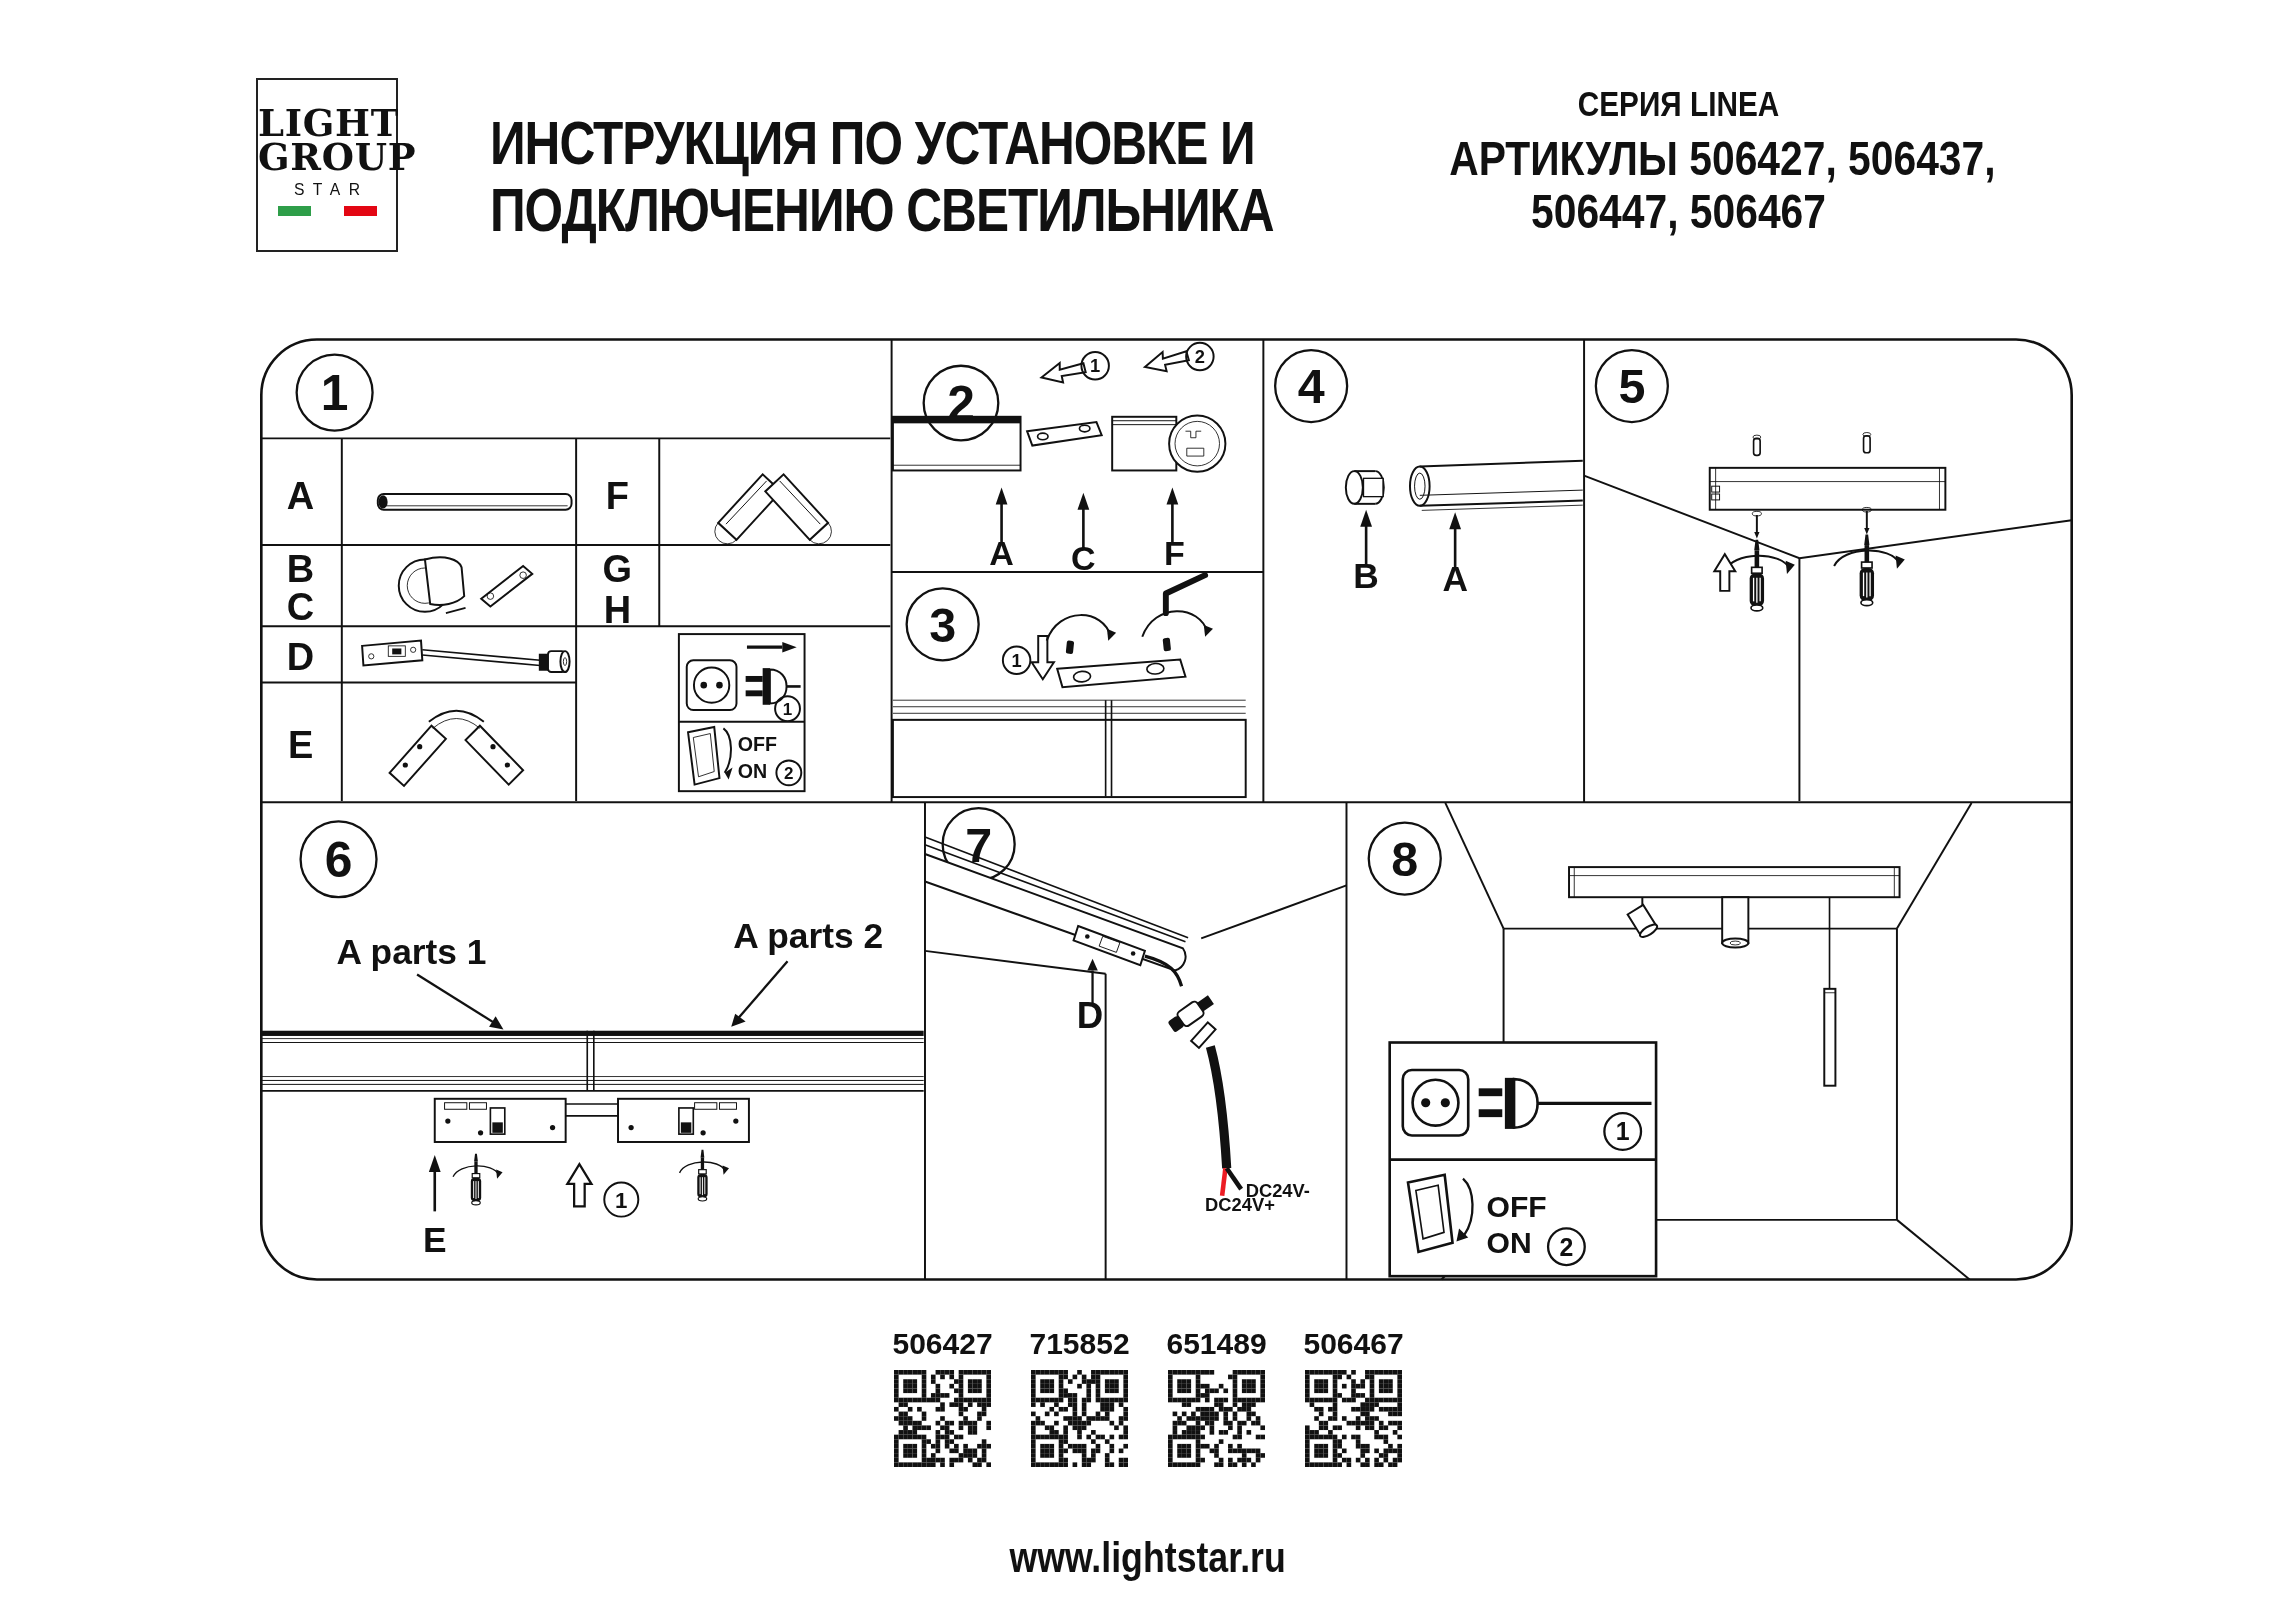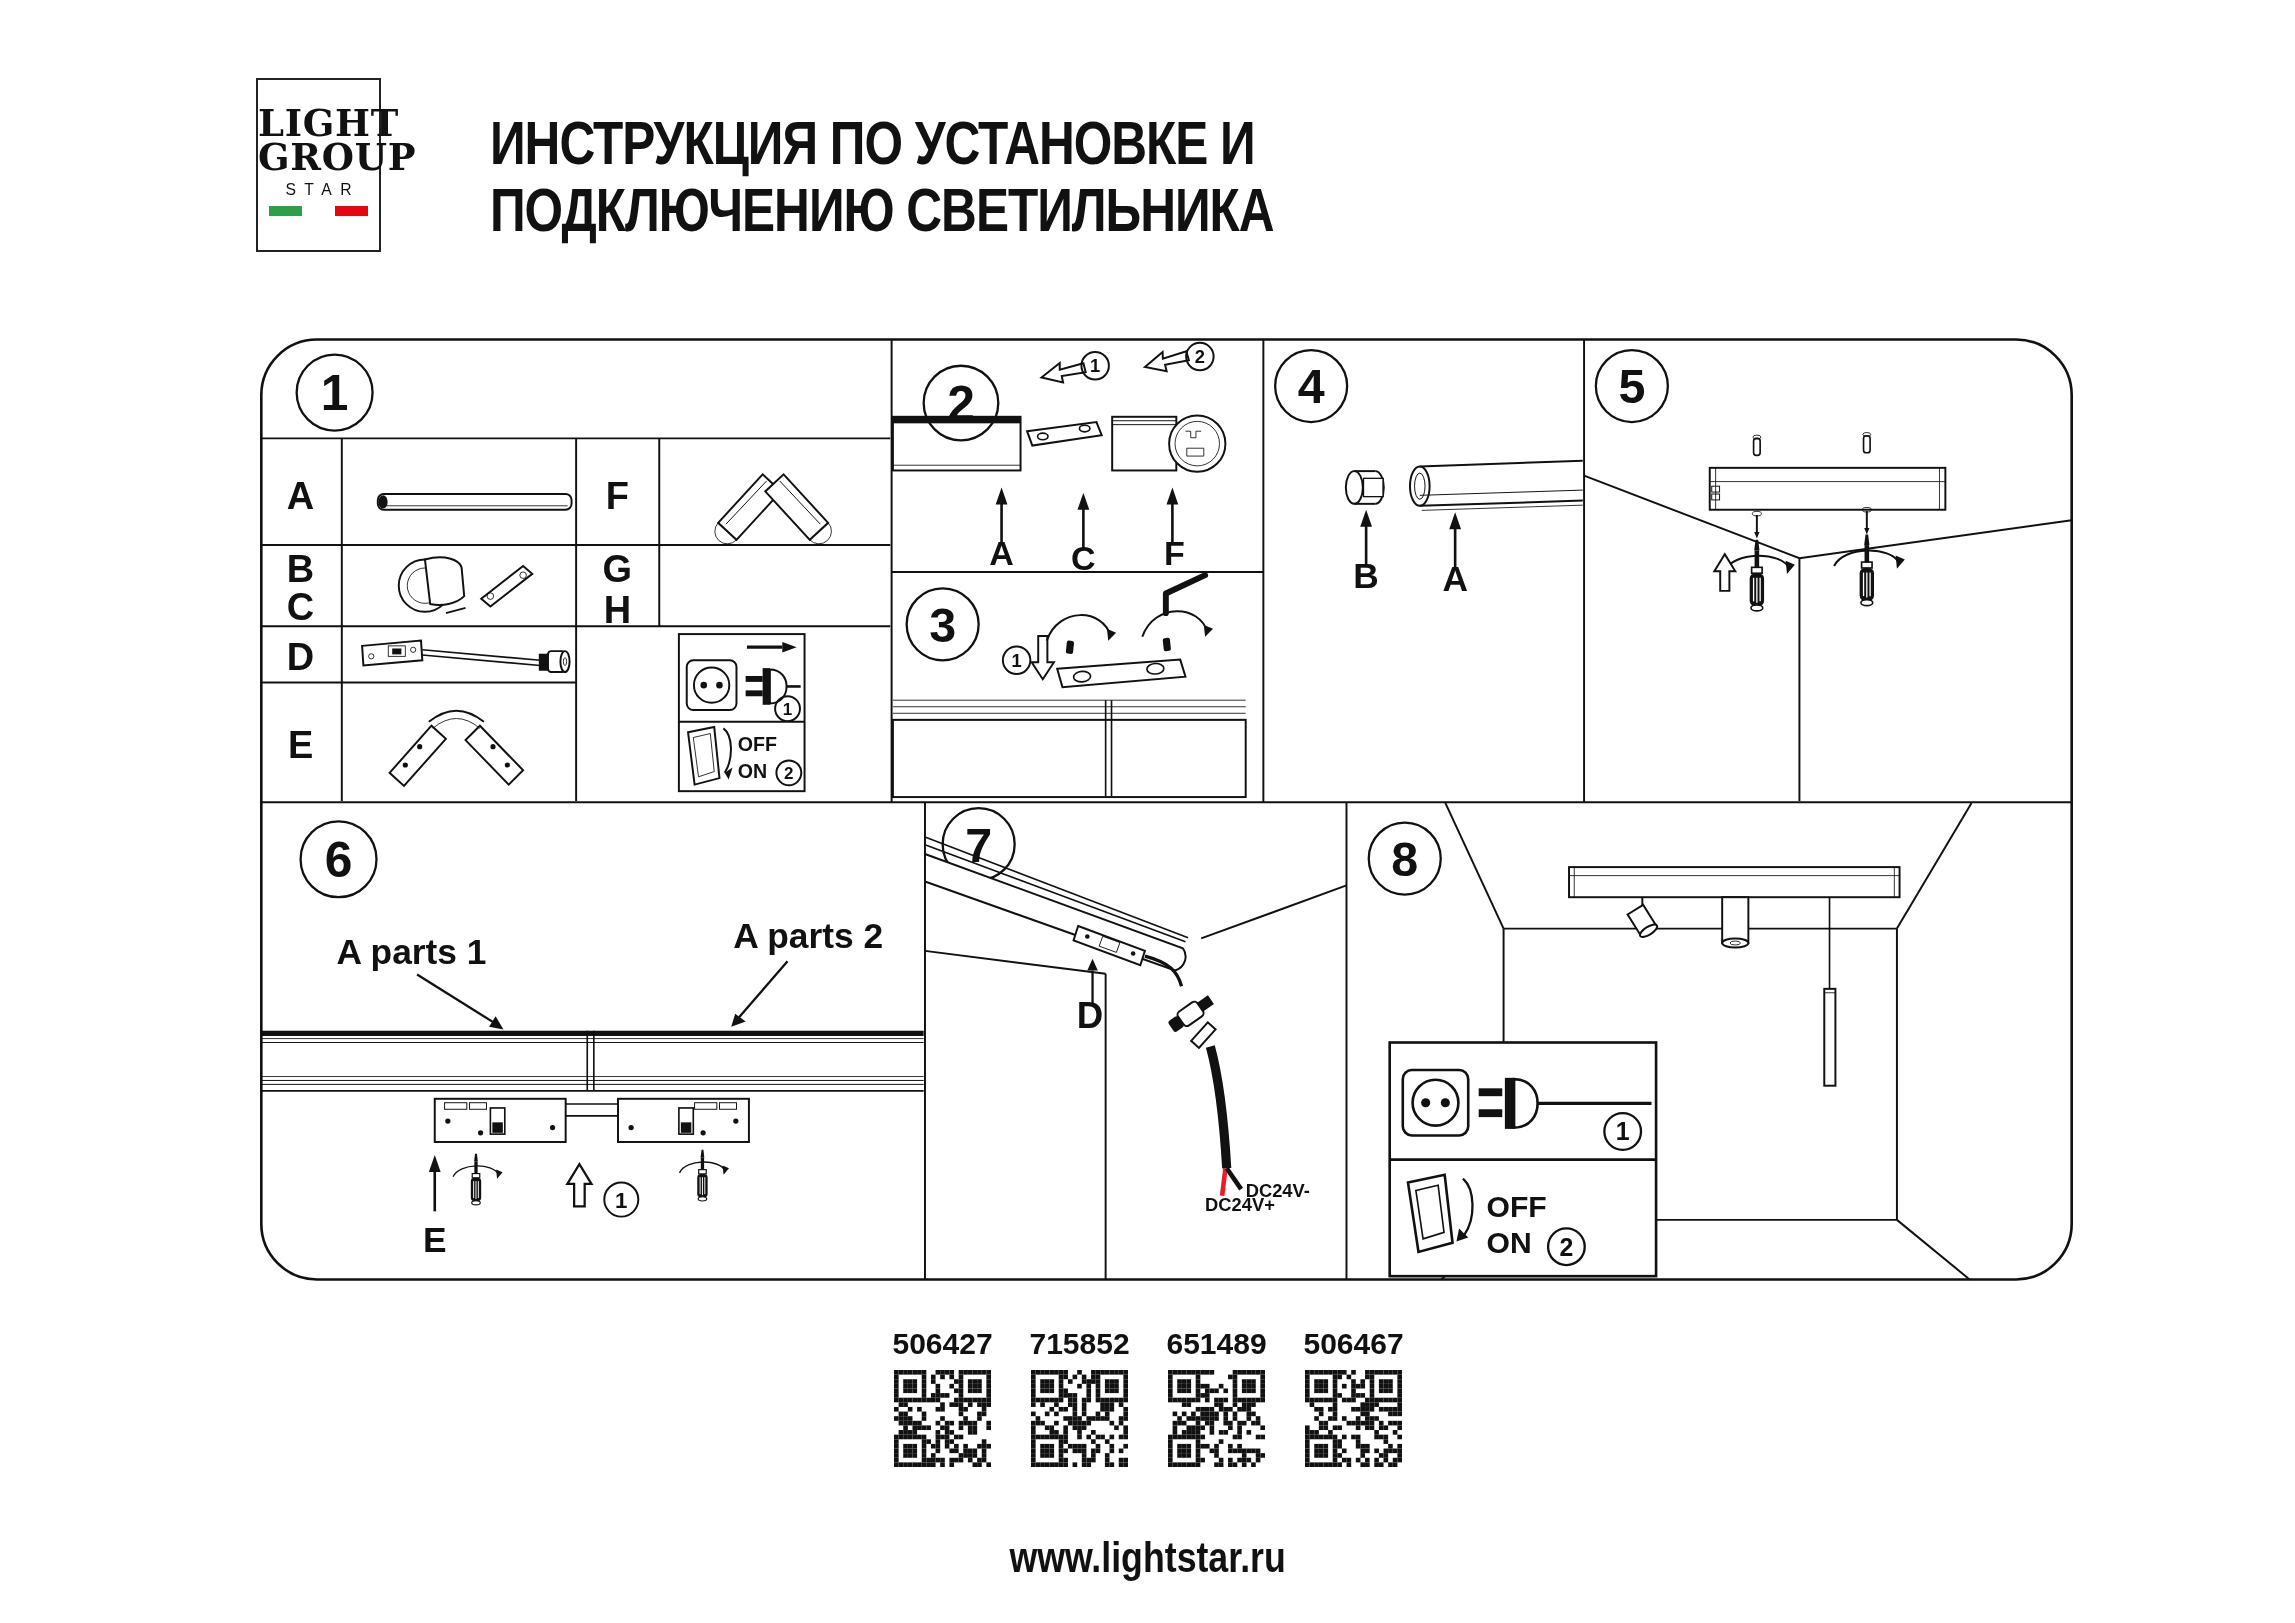--- a/index.html
+++ b/index.html
@@ -1,19 +1,19 @@
 <!DOCTYPE html>
 <html style="font-size:10.5px"><head>
 <meta charset="utf-8">
 <style>
   html,body{margin:0;padding:0;background:#fff;}
   .page{position:relative;width:2295px;height:1623px;background:#fff;overflow:hidden;
         font-family:"Liberation Sans",sans-serif;color:#111;}
   
-  .logo{position:absolute;left:256px;top:78px;width:125px;height:174px;border:2px solid #222;
+  .logo{position:absolute;left:256px;top:78px;width:142px;height:174px;border:2px solid #222;
         box-sizing:border-box;text-align:center;padding-top:26px;}
   .logo .l1,.logo .l2{font-family:"DejaVu Serif",serif;font-weight:bold;font-size:37px;line-height:.92;letter-spacing:0.7px;}
   .logo .l3{font-size:15.7px;letter-spacing:8.5px;margin-top:6.5px;text-indent:8.5px;}
   .flag{width:99px;height:9.2px;margin:7.9px auto 0;display:flex;}
   .flag span{flex:1;height:100%;}
   .title{position:absolute;left:490px;top:110px;font-weight:bold;font-size:62px;line-height:1.08;
          letter-spacing:-1.3px;white-space:nowrap;}
   .cond{display:inline-block;transform:scaleX(.8);transform-origin:left center;}
   .series-block{position:absolute;left:1401px;top:84px;width:556px;text-align:center;font-weight:bold;}
   .series-block .s1{font-size:35px;}
@@ -52,20 +52,27 @@
         <span style="background:#fff"></span>
         <span id="flagR" style="background: rgb(227, 6, 19);"></span>
     </div>
   </div>
 
   <div class="title">
     <span class="cond">ИНСТРУКЦИЯ ПО УСТАНОВКЕ И</span><br>
     <span class="cond">ПОДКЛЮЧЕНИЮ СВЕТИЛЬНИКА</span>
   </div>
 
+  <div class="series-block">
+    <div class="s1"><span class="ccond">СЕРИЯ LINEA</span></div>
+    <div class="s2">
+      <span class="ccond">АРТИКУЛЫ 506427, 506437,</span><br>
+      <span class="ccond">506447, 506467</span>
+    </div>
+  </div>
 
   <svg class="diagram" width="1813" height="943" viewBox="0 0 2770 1440">
     <defs>
       <g id="arrV">
           <polygon fill="#111" points="-9,26 9,26 0,0"></polygon>
           <line x1="0" y1="24" x2="0" y2="86" stroke="#111" stroke-width="4"></line>
         </g>
       <path id="uarr" d="M-7,56 V26 H-16 L0,0 L16,26 H7 V56 Z" fill="#fff" stroke="#111" stroke-width="3"></path>
       <path id="oarr" d="M0,0 L30,-19 L29,-9 L66,-15 L68,-1 L31,1 L32,11 Z" fill="#fff" stroke="#111" stroke-width="3"></path>
       <g id="sd">

